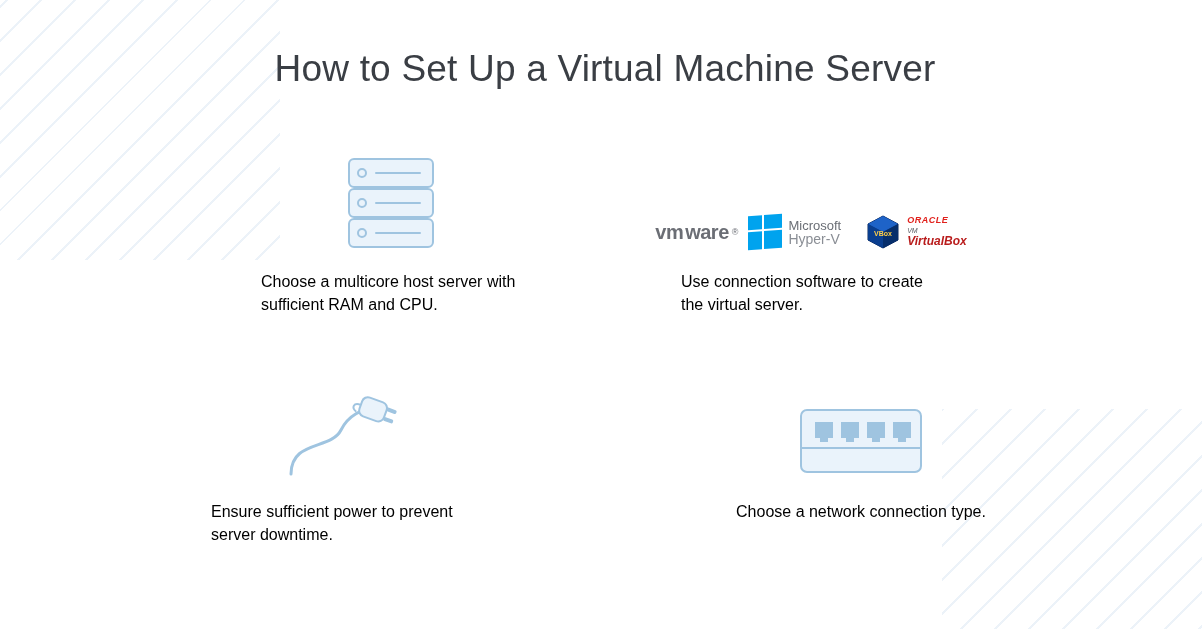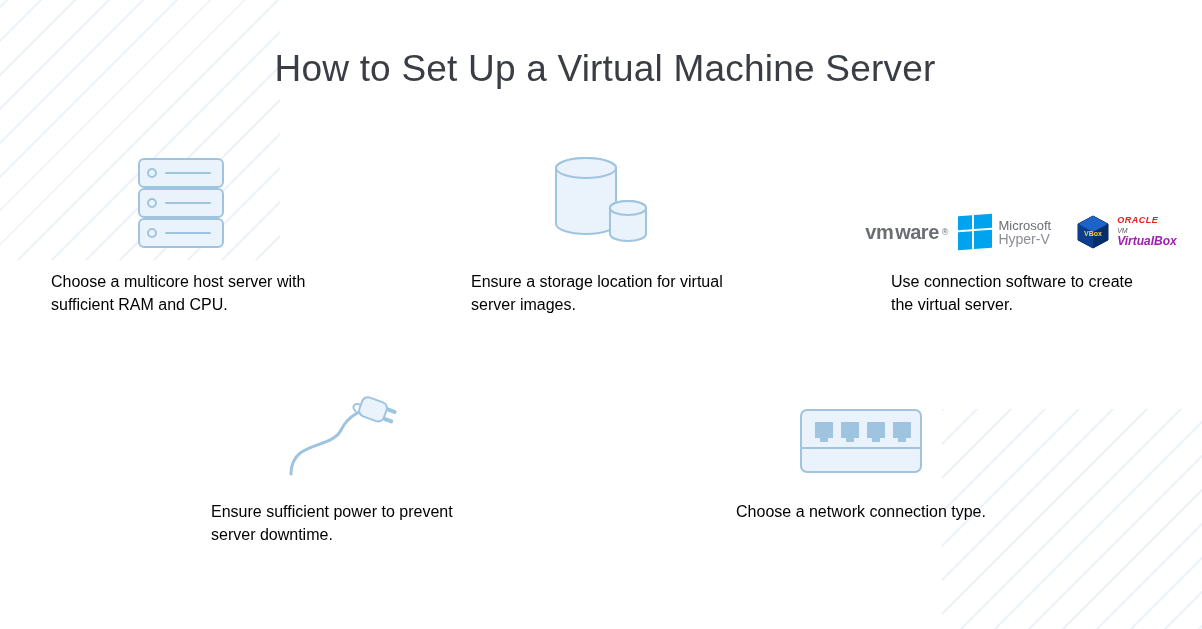--- a/index.html
+++ b/index.html
@@ -147,21 +147,21 @@
     line-height: 1.1;
     font-style: italic;
   }
   .vb-text .ora {
     font-size: 9px;
     color: #E1211C;
     font-weight: 700;
     letter-spacing: 0.5px;
   }
   .vb-text .vm { font-size: 7px; color: #5a5e65; margin-top:1px; }
-  .vb-text .vb { font-size: 12px; color: #a21caf; font-weight: 700; }
+  .vb-text .vb { font-size: 12px; color: #b91c1c; font-weight: 700; }
 </style>
 </head>
 <body>
 
 <div class="bg-stripes bg-tl"></div>
 <div class="bg-stripes bg-br"></div>
 
 <h1 class="title">How to Set Up a Virtual Machine Server</h1>
 
 <div class="row1">
@@ -176,35 +176,20 @@
         <circle cx="16" cy="47" r="4" fill="none" stroke="#9FC4E0" stroke-width="2"></circle>
         <circle cx="16" cy="77" r="4" fill="none" stroke="#9FC4E0" stroke-width="2"></circle>
         <line x1="30" y1="17" x2="74" y2="17" stroke="#9FC4E0" stroke-width="2" stroke-linecap="round"></line>
         <line x1="30" y1="47" x2="74" y2="47" stroke="#9FC4E0" stroke-width="2" stroke-linecap="round"></line>
         <line x1="30" y1="77" x2="74" y2="77" stroke="#9FC4E0" stroke-width="2" stroke-linecap="round"></line>
       </svg>
     </div>
     <p>Choose a multicore host server with sufficient RAM and CPU.</p>
   </div>
 
-  <div class="step">
-    <div class="icon-wrap">
-      <svg width="110" height="96" viewBox="0 0 110 96">
-
-        <ellipse cx="40" cy="14" rx="30" ry="10" fill="#EAF3FB" stroke="#9FC4E0" stroke-width="2"></ellipse>
-        <path d="M10 14 V70 A30 10 0 0 0 70 70 V14" fill="#EAF3FB" stroke="#9FC4E0" stroke-width="2"></path>
-        <ellipse cx="40" cy="14" rx="30" ry="10" fill="#EAF3FB" stroke="#9FC4E0" stroke-width="2"></ellipse>
-
-        <ellipse cx="82" cy="54" rx="18" ry="7" fill="#EAF3FB" stroke="#9FC4E0" stroke-width="2"></ellipse>
-        <path d="M64 54 V80 A18 7 0 0 0 100 80 V54" fill="#EAF3FB" stroke="#9FC4E0" stroke-width="2"></path>
-        <ellipse cx="82" cy="54" rx="18" ry="7" fill="#EAF3FB" stroke="#9FC4E0" stroke-width="2"></ellipse>
-      </svg>
-    </div>
-    <p>Ensure a storage location for virtual server images.</p>
-  </div>
 
   <div class="step">
     <div class="icon-wrap">
       <div class="logos">
         <div class="logos-top">
           <span class="vmware-vm">vm</span>
             <span class="vmware-ware">ware</span>
             <span class="vmware-reg">®</span>
         </div>
         <div class="logos-bottom">

